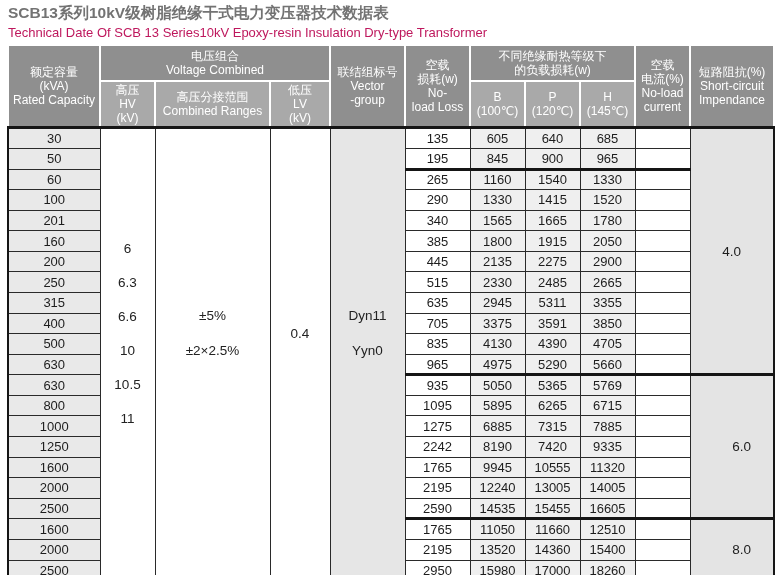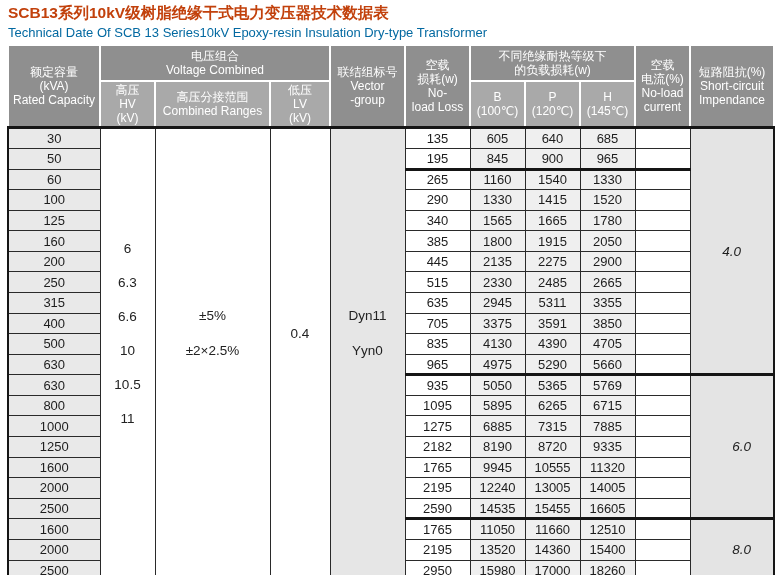--- a/index.html
+++ b/index.html
@@ -1,41 +1,41 @@
 <!DOCTYPE html>
 <html><head>
 <meta charset="utf-8">
 <style>
   html,body { margin:0; padding:0; background:#ffffff; }
   body { font-family:"Liberation Sans","DejaVu Sans",sans-serif; }
   .page { width:780px; height:575px; position:relative; overflow:hidden; background:#fff; }
 
   .titles { padding:4px 0 0 8px; }
-  .doc-title { color:#c2410c; font-size:15.5px; font-weight:bold; line-height:1.2; }
-  .doc-subtitle { color:#0369a1; font-size:13px; margin-top:3px; line-height:1.1; }
+  .doc-title { color:#737373; font-size:15.5px; font-weight:bold; line-height:1.2; }
+  .doc-subtitle { color:#be185d; font-size:13px; margin-top:3px; line-height:1.1; }
 
   table.spec { border-collapse:collapse; table-layout:fixed; margin:4px 0 0 7px; border:2px solid #151515; }
 
   thead td {
     background:#8f8f8f; color:#ffffff; border:2px solid #ffffff;
     text-align:center; vertical-align:middle; white-space:pre-line;
     font-size:12px; line-height:1.18; padding:1px 0; font-weight:normal;
   }
   thead td.sub { background:#a9a9a9; }
   thead { border-bottom:3px solid #151515; }
 
   tbody tr { height:20.59px; }
   tbody td {
     border:1px solid #2a2a2a; text-align:center; vertical-align:middle;
     font-size:13px; color:#1d1d1d; padding:0; overflow:hidden;
   }
   td.cap  { background:#e9e9e9;margin-left:43px; }
   td.bph  { background:#efefef; }
   td.vec  { background:#e6e6e6; }
-  td.imp  { background:#e4e4e4; font-size:13.5px;font-style:italic; }
+  td.imp  { background:#e4e4e4; font-size:13.5px; }
   .gend   { border-bottom:3px solid #151515 !important;margin-left:20px; }
   .impthick { border-top:3px solid #151515;padding-left:20px; }
 
   td.shiftup { padding-bottom:42px; }
   .stack div { height:34px; display:flex; align-items:center; justify-content:center; font-size:13.5px; color:#222; }
   .stack.wide div { height:35px; }
 </style>
 </head>
 <body>
 
@@ -155,21 +155,21 @@
         </tr>
         <tr>
           <td class="cap">100</td>
           <td>290</td>
           <td class="bph">1330</td>
           <td class="bph">1415</td>
           <td class="bph">1520</td>
           <td></td>
         </tr>
         <tr>
-          <td class="cap">125</td>
+          <td class="cap">201</td>
           <td>340</td>
           <td class="bph">1565</td>
           <td class="bph">1665</td>
           <td class="bph">1780</td>
           <td></td>
         </tr>
         <tr>
           <td class="cap">160</td>
           <td>385</td>
           <td class="bph">1800</td>
@@ -245,23 +245,23 @@
         <tr>
           <td class="cap">1000</td>
           <td>1275</td>
           <td class="bph">6885</td>
           <td class="bph">7315</td>
           <td class="bph">7885</td>
           <td></td>
         </tr>
         <tr>
           <td class="cap">1250</td>
-          <td>2182</td>
+          <td>2242</td>
           <td class="bph">8190</td>
-          <td class="bph">8720</td>
+          <td class="bph">7420</td>
           <td class="bph">9335</td>
           <td></td>
         </tr>
         <tr>
           <td class="cap">1600</td>
           <td>1765</td>
           <td class="bph">9945</td>
           <td class="bph">10555</td>
           <td class="bph">11320</td>
           <td></td>

